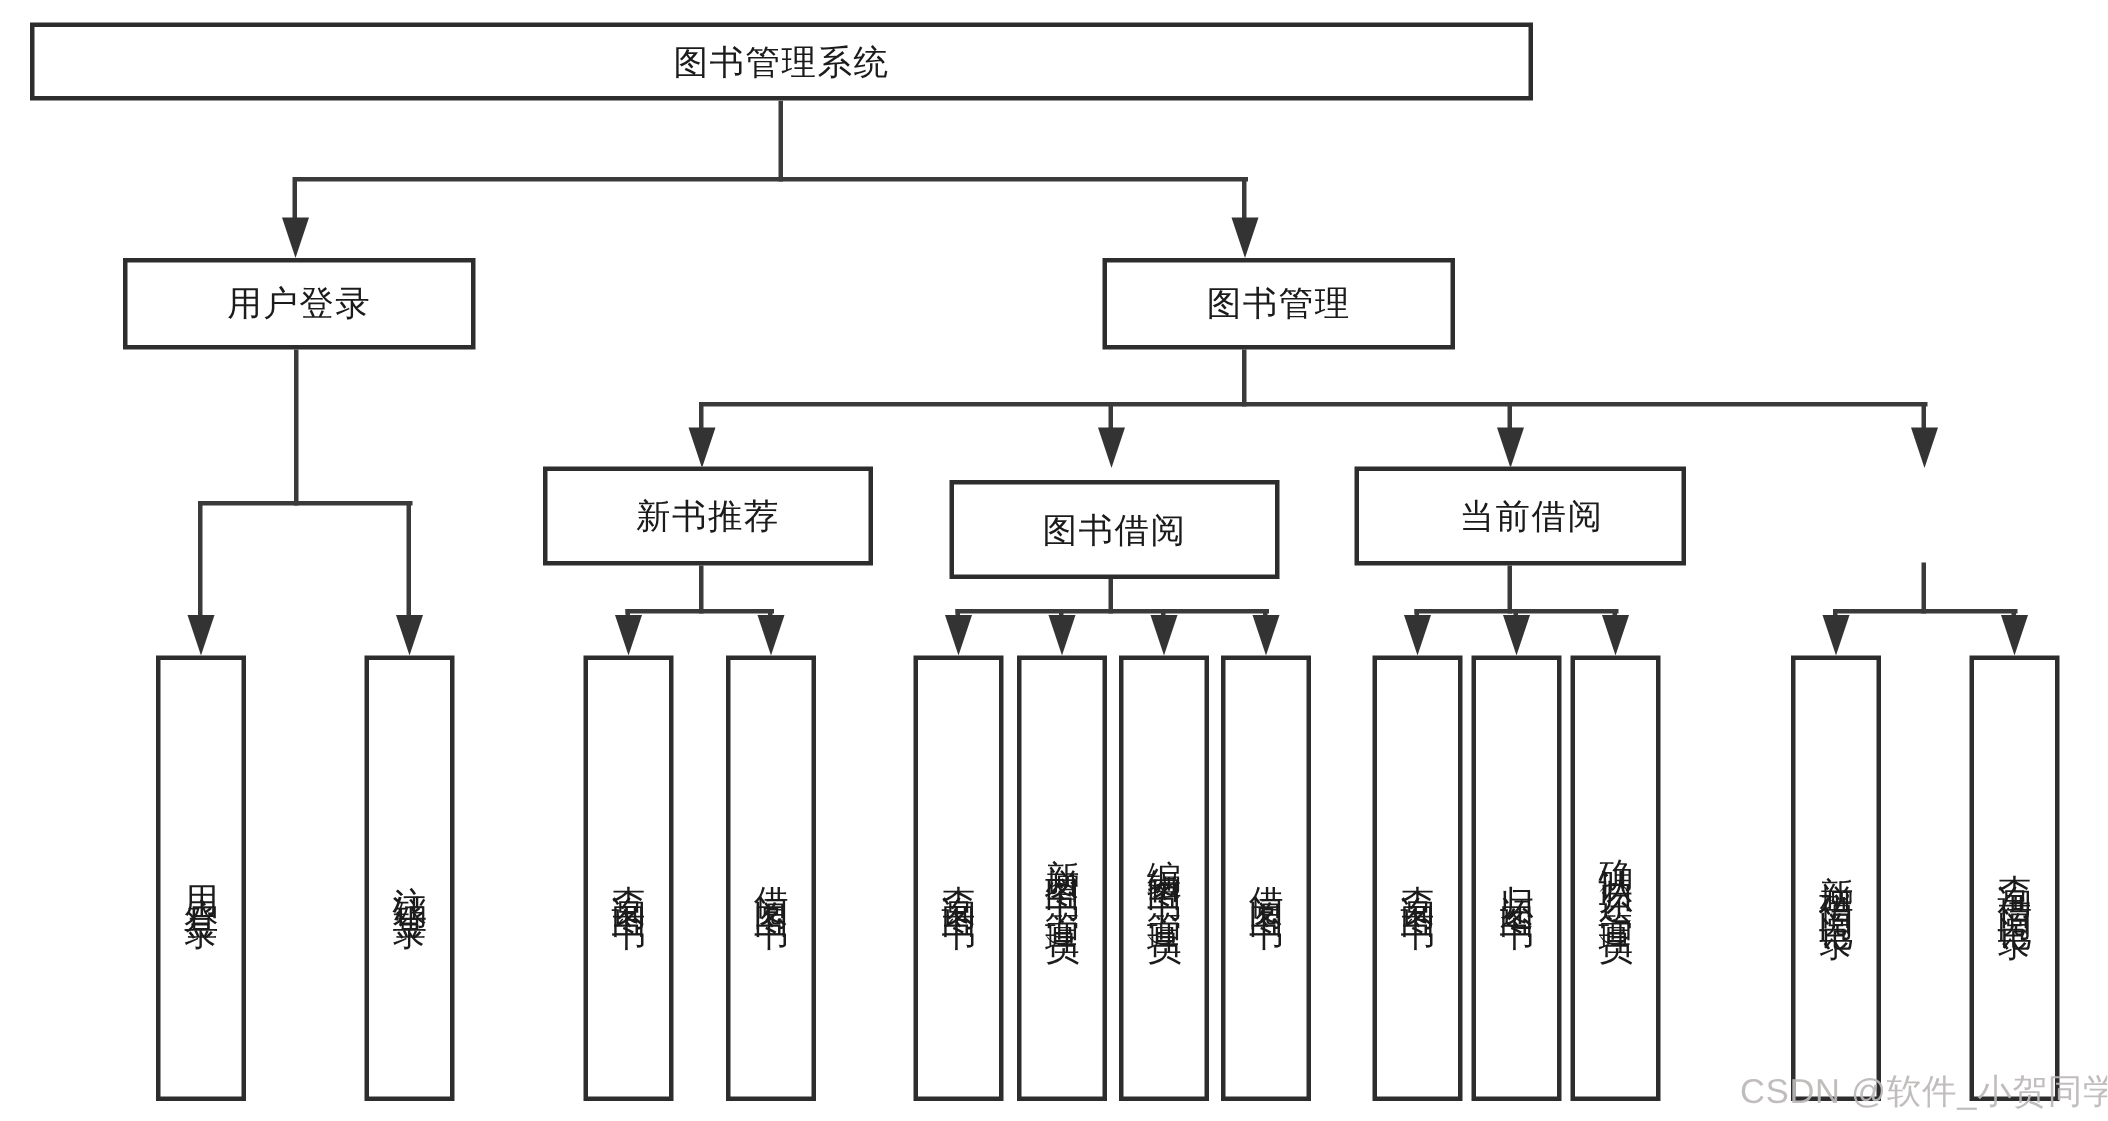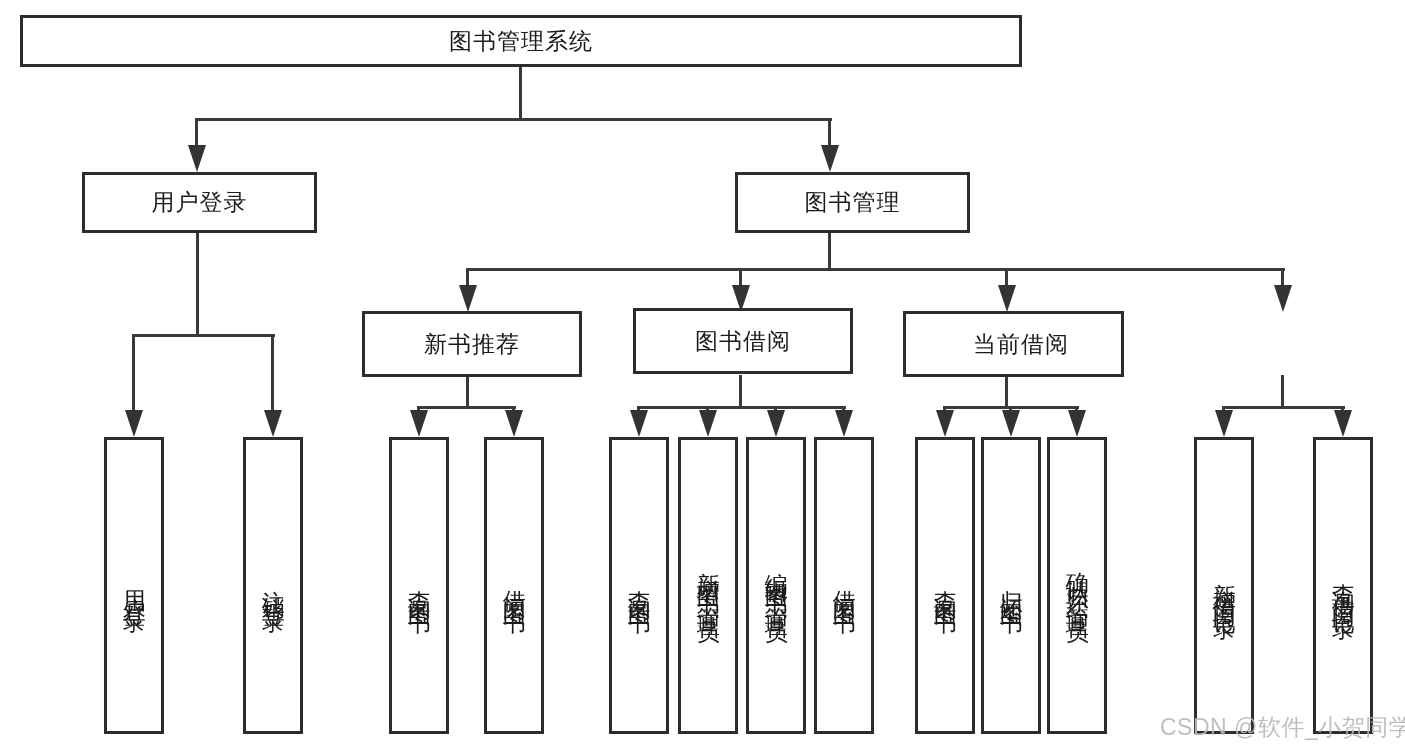--- a/index.html
+++ b/index.html
@@ -76,21 +76,21 @@
   <div class="vline" style="left:739px;top:268px;height:22px;"></div>
   <div class="arrow" style="left:732px;top:285px;"></div>
   <div class="vline" style="left:1005px;top:268px;height:22px;"></div>
   <div class="arrow" style="left:998px;top:285px;"></div>
   <div class="vline" style="left:1281px;top:268px;height:22px;"></div>
   <div class="arrow" style="left:1274px;top:285px;"></div>
 
   <div class="box" style="left:362px;top:311px;width:220px;height:66px;align-items:center;">
     <span>新书推荐</span>
   </div>
-  <div class="box" style="left:633px;top:308px;width:220px;height:66px;">
+  <div class="box" style="left:633px;top:320px;width:220px;height:66px;">
     <span>图书借阅</span>
   </div>
   <div class="box" style="left:903px;top:311px;width:221px;height:66px;padding-left:15px;">
     <span>当前借阅</span>
   </div>
 
   <div class="vline" style="left:466px;top:375px;height:34px;"></div>
   <div class="hline" style="left:417px;top:406px;width:99px;"></div>
   <div class="vline" style="left:417px;top:406px;height:14px;"></div>
   <div class="arrow" style="left:410px;top:410px;"></div>

